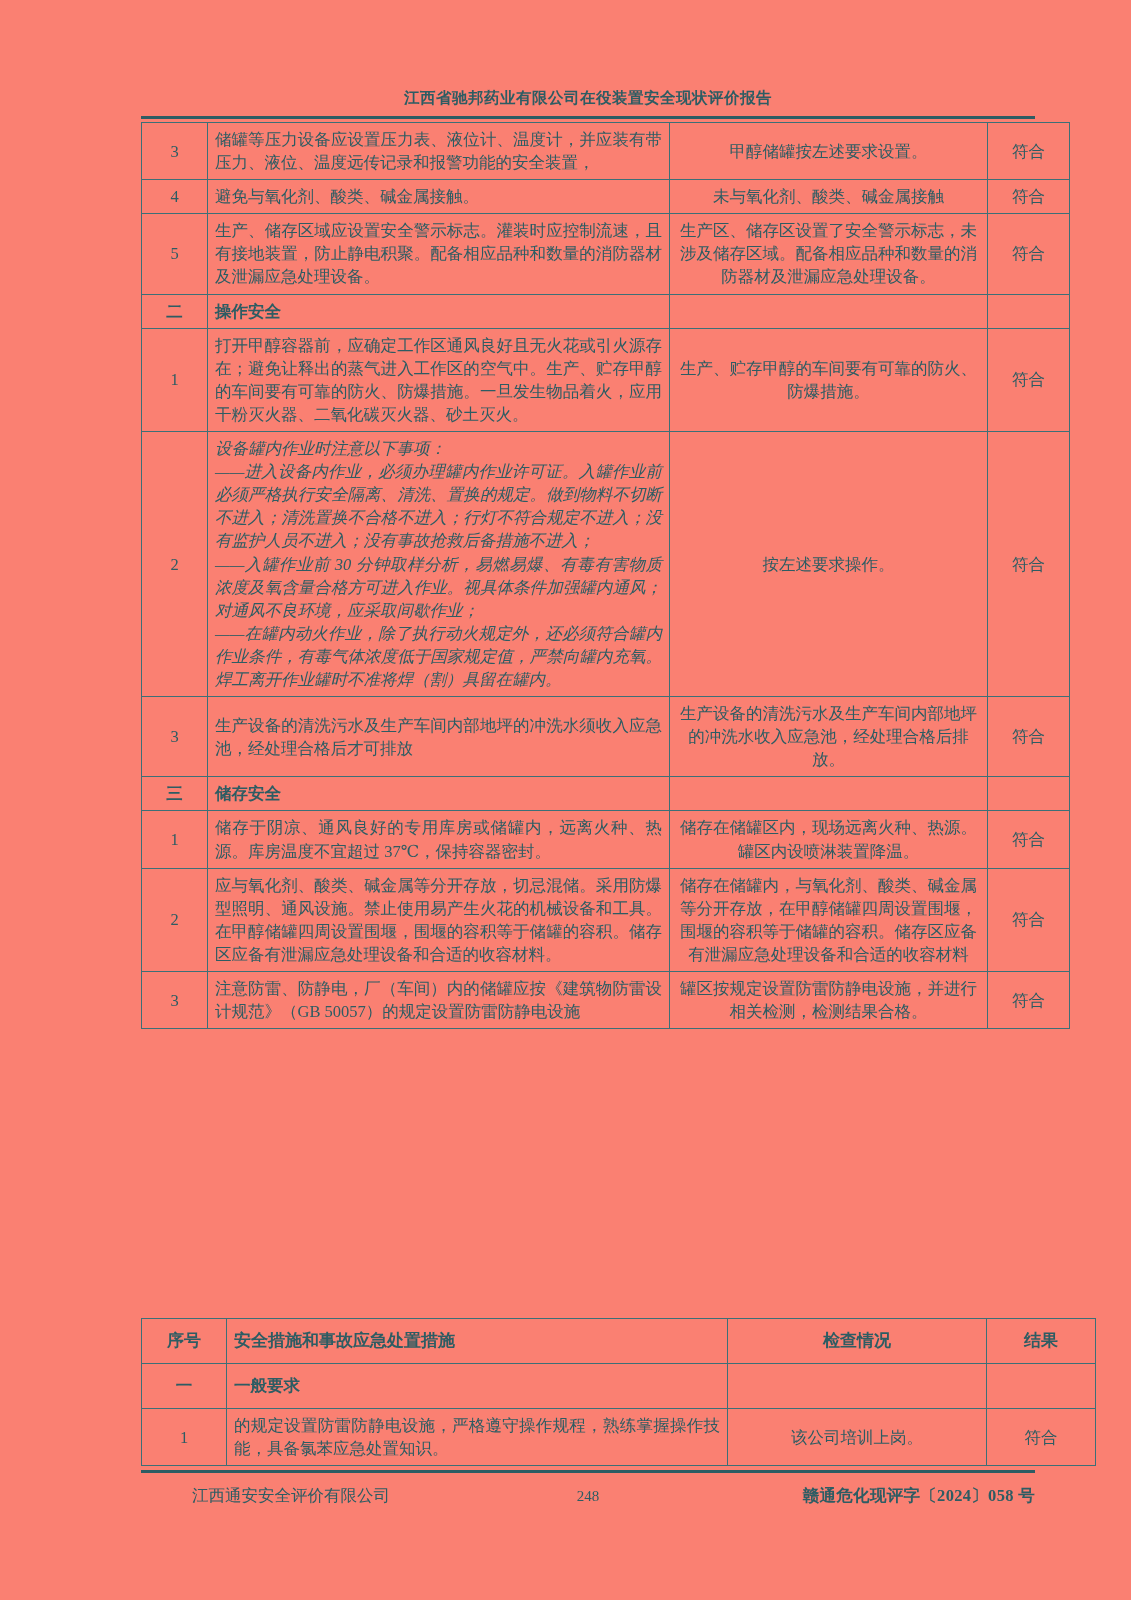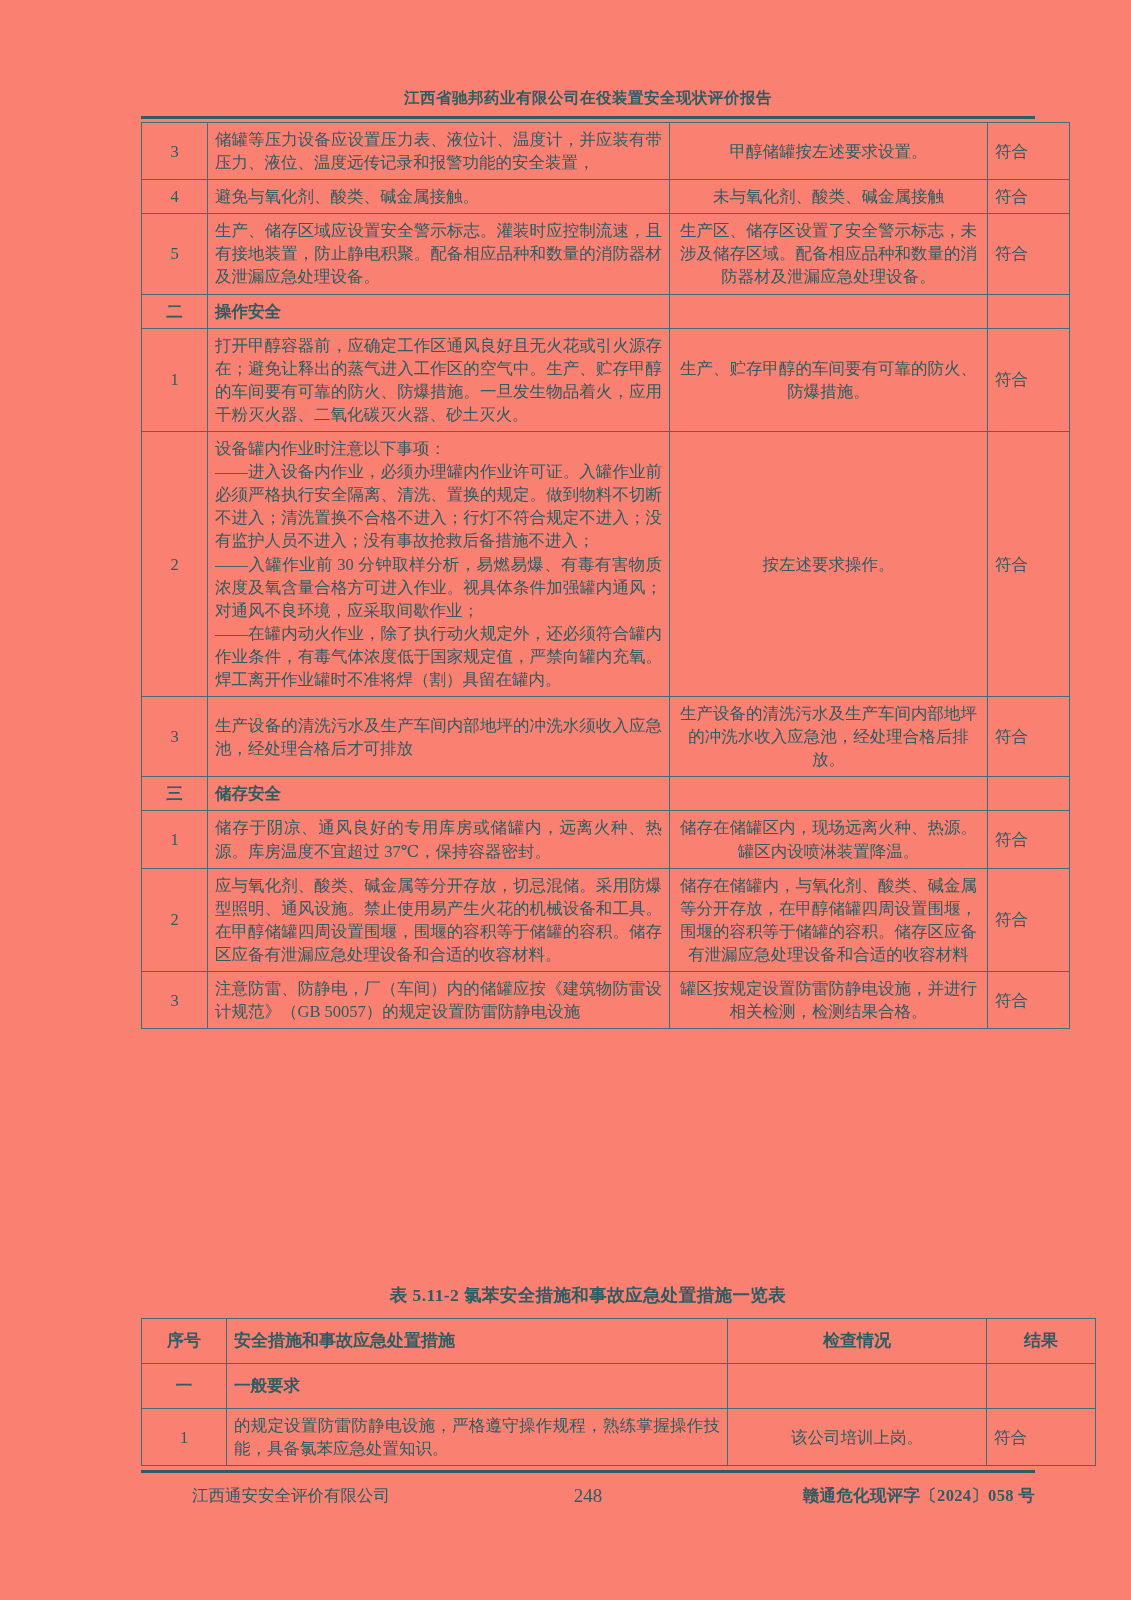--- a/index.html
+++ b/index.html
@@ -57,42 +57,42 @@
     left: 141px;
     top: 1481px;
     width: 894px;
     height: 30px;
     display: flex;
     align-items: center;
     font-size: 16.5px;
     color: #2d5c63;
   }
   .footer-left   { flex: 0 0 300px; text-align: center; }
-  .footer-center { flex: 1 1 auto;  text-align: center; font-size: 19px; }
+  .footer-center { flex: 1 1 auto;  text-align: center; font-size: 15px; }
   .footer-right  { flex: 0 0 300px; text-align: right; font-weight: bold; letter-spacing: .3px; }
 
   
   table.doc-table {
     position: absolute;
     border-collapse: collapse;
     table-layout: fixed;
     color: #2d5c63;
   }
   table.doc-table td {
     border: 1px solid #3c6f77;
     padding: 5px 7px;
     font-size: 16.5px;
     line-height: 1.40;
     vertical-align: middle;
     word-break: break-all;
   }
   .c-num     { width: 51px;  text-align: center; font-size: 16px; }
   .c-measure { width: 447px; text-align: justify; text-align-last: left; }
   .c-check   { width: 303px; text-align: center; }
-  .c-result  { width: 67px;  }
+  .c-result  { width: 67px;  text-align: center; }
   .section-head  { font-weight: bold; text-align: left; }
   .num-bold      { font-weight: bold; text-align: center; }
   .blank-cell    { }
 
   
   #table-methanol { left: 141px; top: 122px; width: 894px; }
 
   
   .table-caption {
     position: absolute;
@@ -159,21 +159,21 @@
 
       <tr>
         <td class="c-num">1</td>
         <td class="c-measure">打开甲醇容器前，应确定工作区通风良好且无火花或引火源存在；避免让释出的蒸气进入工作区的空气中。生产、贮存甲醇的车间要有可靠的防火、防爆措施。一旦发生物品着火，应用干粉灭火器、二氧化碳灭火器、砂土灭火。</td>
         <td class="c-check">生产、贮存甲醇的车间要有可靠的防火、防爆措施。</td>
         <td class="c-result">符合</td>
       </tr>
 
       <tr>
         <td class="c-num">2</td>
-        <td class="c-measure" style="white-space:pre-line;">设备罐内作业时注意以下事项：
+        <td class="c-measure" style="white-space:pre-line;font-style:italic;">设备罐内作业时注意以下事项：
 ——进入设备内作业，必须办理罐内作业许可证。入罐作业前必须严格执行安全隔离、清洗、置换的规定。做到物料不切断不进入；清洗置换不合格不进入；行灯不符合规定不进入；没有监护人员不进入；没有事故抢救后备措施不进入；
 ——入罐作业前 30 分钟取样分析，易燃易爆、有毒有害物质浓度及氧含量合格方可进入作业。视具体条件加强罐内通风；对通风不良环境，应采取间歇作业；
 ——在罐内动火作业，除了执行动火规定外，还必须符合罐内作业条件，有毒气体浓度低于国家规定值，严禁向罐内充氧。焊工离开作业罐时不准将焊（割）具留在罐内。</td>
         <td class="c-check">按左述要求操作。</td>
         <td class="c-result">符合</td>
       </tr>
 
       <tr>
         <td class="c-num">3</td>
         <td class="c-measure">生产设备的清洗污水及生产车间内部地坪的冲洗水须收入应急池，经处理合格后才可排放</td>
@@ -205,21 +205,20 @@
       <tr>
         <td class="c-num">3</td>
         <td class="c-measure">注意防雷、防静电，厂（车间）内的储罐应按《建筑物防雷设计规范》（GB 50057）的规定设置防雷防静电设施</td>
         <td class="c-check">罐区按规定设置防雷防静电设施，并进行相关检测，检测结果合格。</td>
         <td class="c-result">符合</td>
       </tr>
 
     </tbody>
   </table>
 
-  <div class="table-caption">表 5.11-2   氯苯安全措施和事故应急处置措施一览表</div>
 
   <table class="doc-table" id="table-chlorobenzene">
     <tbody>
 
       <tr class="row-tall-1">
         <td class="c-num th-cell">序号</td>
         <td class="c-measure th-cell">安全措施和事故应急处置措施</td>
         <td class="c-check th-cell">检查情况</td>
         <td class="c-result th-cell">结果</td>
       </tr>

